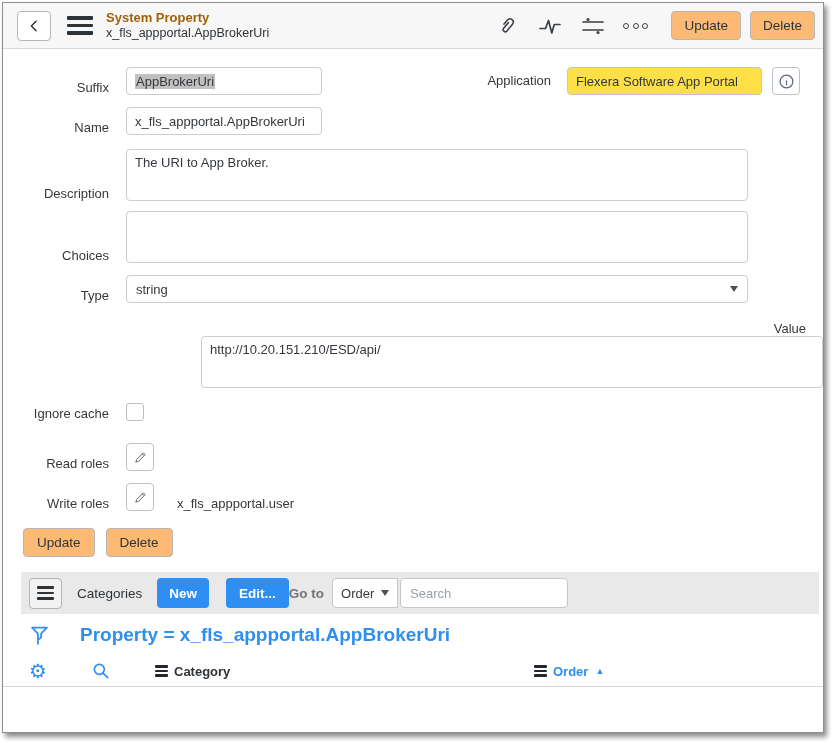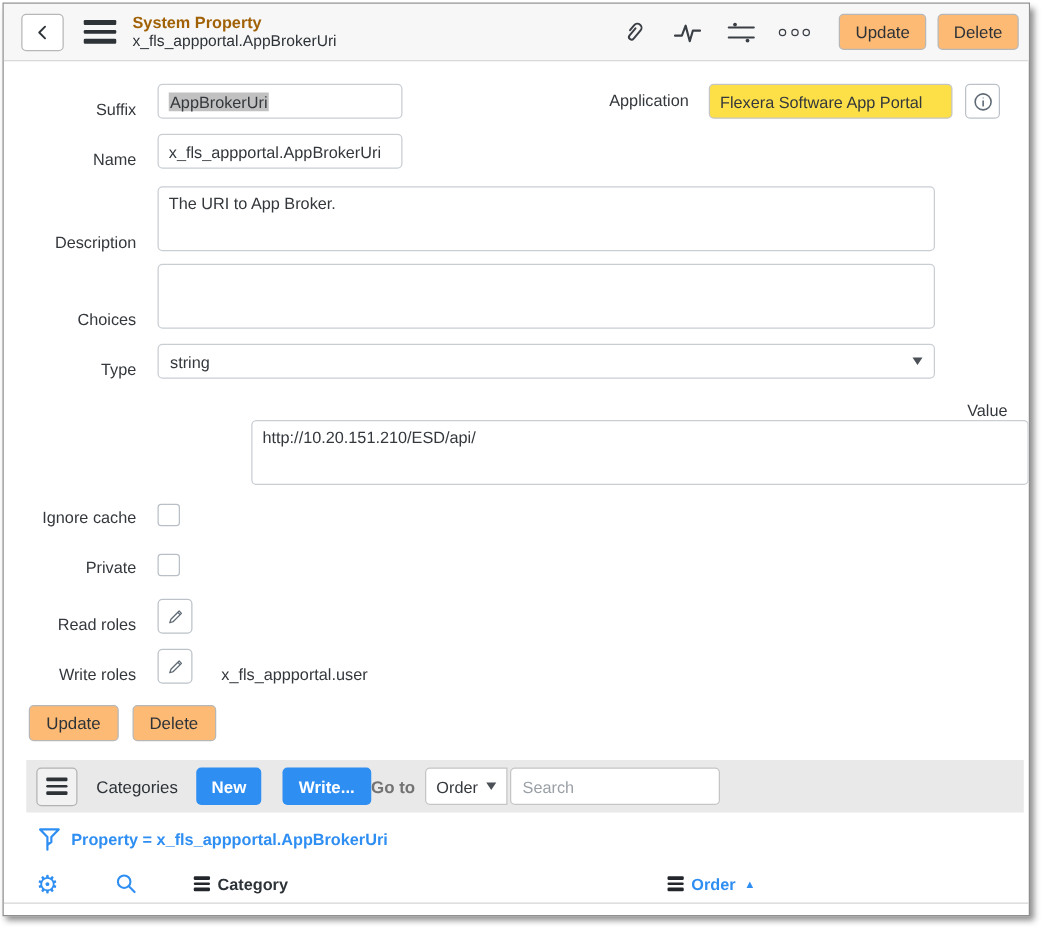--- a/index.html
+++ b/index.html
@@ -84,21 +84,21 @@
   .rl-bar .btn-primary.edit { margin-left:17px; padding:0 13px; }
   .goto-label { font-size:13.5px; font-weight:700; color:#737373; }
   .goto-select { margin-left:8px; width:66px; height:30px; background:#fff;
     border:1px solid #c5c5c5; border-radius:4px 0 0 4px; display:flex; align-items:center;
     justify-content:space-between; padding:0 8px; font-size:13px; cursor:pointer; }
   .rl-search { margin-left:2px; width:168px; height:30px; border:1px solid #c5c5c5;
     border-radius:4px; padding:0 9px; font-family:inherit; font-size:13px; color:#0c4a6e; }
   .rl-search::placeholder { color:#9aa0a6; }
 
   .rl-filter { height:42px; display:flex; align-items:center; padding-left:26px; }
-  .rl-filter-text { margin-left:7px; font-size:13px; font-weight:700; color:#2e8ef2; cursor:pointer; }
+  .rl-filter-text { margin-left:30px; font-size:19px; font-weight:700; color:#2e8ef2; cursor:pointer; }
 
   .rl-cols { position:relative; height:31px; border-bottom:1px solid #d5d5d5; }
   .rl-cols .abs { position:absolute; top:0; height:30px; display:flex; align-items:center; }
   .gear-icon-glyph { font-family:"DejaVu Sans",sans-serif; font-size:20px; color:#2e8ef2;
     line-height:1; cursor:pointer; }
   .col-bars { width:13px; display:flex; flex-direction:column; gap:2.4px; margin-right:6px; }
   .col-bars span { height:2.2px; background:#23272b; border-radius:1px; }
   .col-label { font-size:13px; font-weight:700; color:#2e3338; }
   .col-label.sorted { color:#2e8ef2; }
   .sort-arrow { font-size:9px; color:#2e8ef2; margin-left:7px; }
@@ -205,24 +205,20 @@
     <div class="frow mb15">
       <div class="flabel">Value</div>
       <textarea class="input-area w-full" style="">http://10.20.151.210/ESD/api/</textarea>
     </div>
 
     <div class="frow mb22">
       <div class="flabel cb">Ignore cache</div>
       <div class="checkbox"></div>
     </div>
 
-    <div class="frow mb18">
-      <div class="flabel cb">Private</div>
-      <div class="checkbox"></div>
-    </div>
 
     <div class="frow">
       <div class="flabel">Read roles</div>
       <button class="edit-btn">
         <span>
           <svg width="15" height="15" viewBox="0 0 24 24" fill="none" stroke="#5f6a75" stroke-width="1.6" stroke-linejoin="round">
               <path d="M4.5 19.5 L6 15 L16.5 4.5 L19.5 7.5 L9 18 Z"></path>
               <line x1="14.8" y1="6.2" x2="17.8" y2="9.2"></line>
             </svg>
         </span>
@@ -251,21 +247,21 @@
   <div class="rl-bar">
     <button class="rl-menu-btn">
       <span class="bars">
           <span></span>
           <span></span>
           <span></span>
         </span>
     </button>
     <div class="rl-title">Categories</div>
     <button class="btn-primary new">New</button>
-    <button class="btn-primary edit">Write...</button>
+    <button class="btn-primary edit">Edit...</button>
     <div class="goto-label">Go to</div>
     <div class="goto-select">
       <span>Order</span>
       <span class="caret-down"></span>
     </div>
     <input class="rl-search" placeholder="Search" style="">
   </div>
 
   <div class="rl-filter">
     <span>

